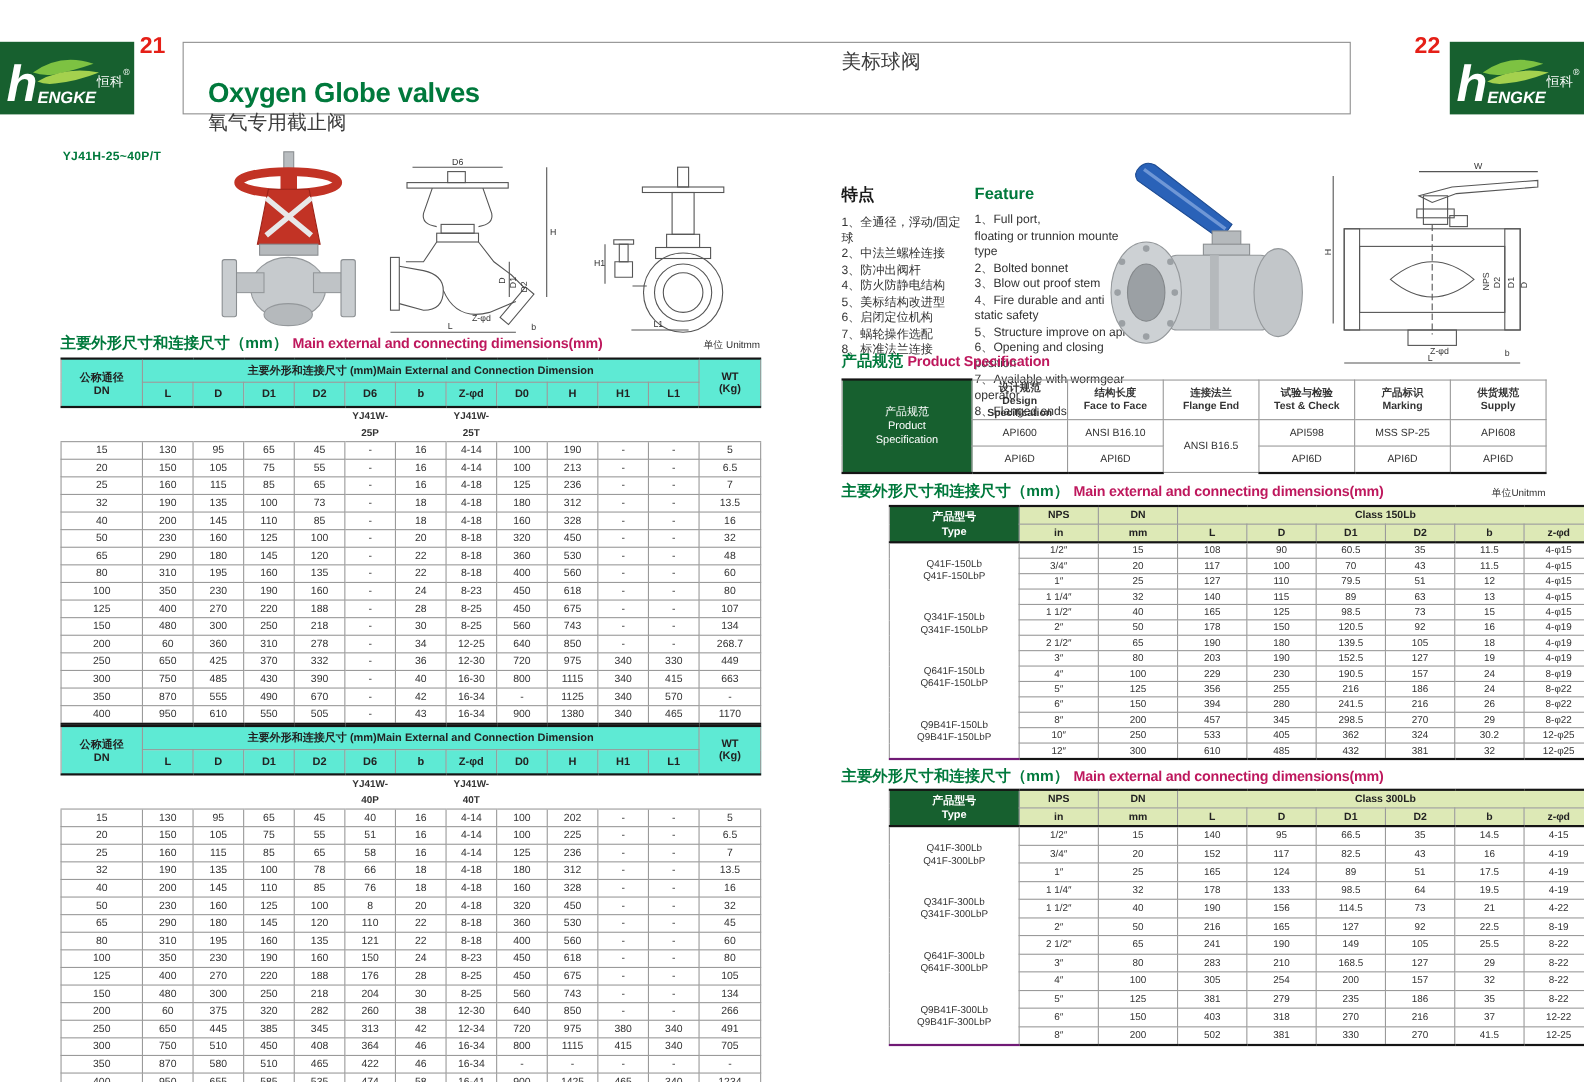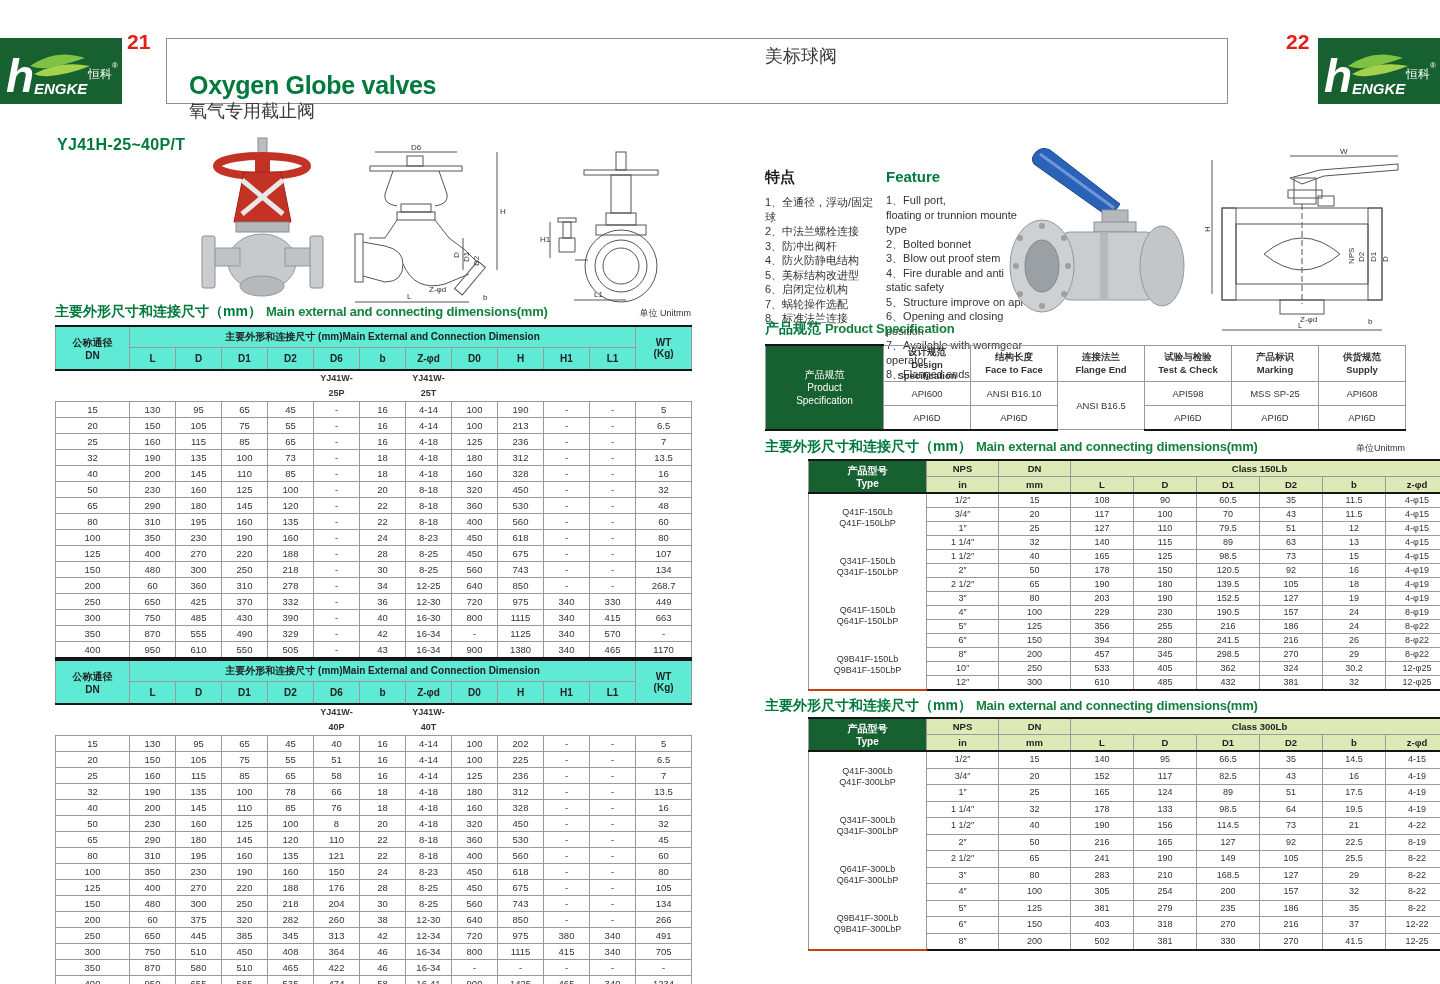--- a/index.html
+++ b/index.html
@@ -10,24 +10,24 @@
   
   .logo-box{width:122px;height:66px;background:#17602f;}
   .page-num{font-size:21px;font-weight:bold;color:#e51f17;}
   .title-box{width:1060px;height:64px;border:1px solid #8f8f8f;background:#fff;}
   .title-en{font-size:25px;font-weight:bold;color:#00793c;letter-spacing:-0.3px;line-height:28px;}
   .title-zh{font-size:18px;color:#3c3c3c;line-height:22px;margin-top:1px;}
 
   
   .sec-title{display:flex;align-items:baseline;}
   .sec-title .zh{font-size:14px;font-weight:bold;color:#00793c;}
-  .sec-title .en{font-size:13px;font-weight:bold;color:#15803d;margin-left:4px;letter-spacing:-0.2px;}
+  .sec-title .en{font-size:13px;font-weight:bold;color:#be185d;margin-left:4px;letter-spacing:-0.2px;}
   .sec-title .unit{margin-left:auto;font-size:9px;color:#333;}
 
-  .model-label{font-size:16px;font-weight:bold;color:#00793c;letter-spacing:0.3px;}
+  .model-label{font-size:11px;font-weight:bold;color:#00793c;letter-spacing:0.3px;}
 
   
   table.dimtab{border-collapse:collapse;table-layout:fixed;width:636px;font-size:9.5px;}
   .dimtab th,.dimtab td{border:1px solid #9a9a9a;text-align:center;padding:0;color:#333;}
   .dimtab thead th{background:#5eead4;font-weight:bold;font-size:10px;color:#222;}
   .dimtab thead tr.h1 th{height:20px;border-top:2px solid #151515;}
   .dimtab thead tr.h2 th{height:21px;border-bottom:2px solid #151515;}
   .dimtab thead th.rs2{border-bottom:2px solid #151515;}
   .dimtab tbody td{height:15px;line-height:15px;}
   .dimtab tbody tr.subrow td{border-left:none;border-right:none;height:14px;font-weight:bold;font-size:9px;}
@@ -50,21 +50,21 @@
   
   table.balltab{border-collapse:collapse;table-layout:fixed;width:640px;font-size:9px;margin-left:43px;}
   .balltab th,.balltab td{border:1px solid #9a9a9a;text-align:center;padding:0;color:#333;}
   .balltab thead th{background:#dde9b6;font-weight:bold;font-size:9.5px;height:15px;color:#222;}
   .balltab thead tr.h1 th{border-top:2px solid #151515;}
   .balltab thead tr.h2 th{border-bottom:2px solid #151515;}
   .balltab thead th.corner{background:#17602f;color:#fff;border-bottom:2px solid #151515;font-size:10px;line-height:13px;}
   .balltab tbody td{height:13px;line-height:13px;}
   .balltab.t300 tbody td{height:15.5px;line-height:15.5px;}
   .balltab tbody tr:last-child td{border-bottom:2px solid #151515;}
-  .balltab td.typecell{border-bottom:2px solid #c2410c;vertical-align:middle;}
+  .balltab td.typecell{border-bottom:2px solid #701a75;vertical-align:middle;}
   .typewrap{display:flex;flex-direction:column;justify-content:space-around;height:100%;}
   .typegroup div{font-size:9px;line-height:11px;color:#333;}
 
   svg text{font-family:"Liberation Sans",sans-serif;}
   .dim-label{font-size:8px;fill:#333;}
   .thin{stroke:#555;stroke-width:1;fill:none;}
 </style>
 </head>
 <body>
 
@@ -420,21 +420,21 @@
           <td>1115</td>
           <td>340</td>
           <td>415</td>
           <td>663</td>
         </tr>
         <tr>
           <td>350</td>
           <td>870</td>
           <td>555</td>
           <td>490</td>
-          <td>329</td>
+          <td>670</td>
           <td>-</td>
           <td>42</td>
           <td>16-34</td>
           <td>-</td>
           <td>1125</td>
           <td>340</td>
           <td>570</td>
           <td>-</td>
         </tr>
         <tr>

